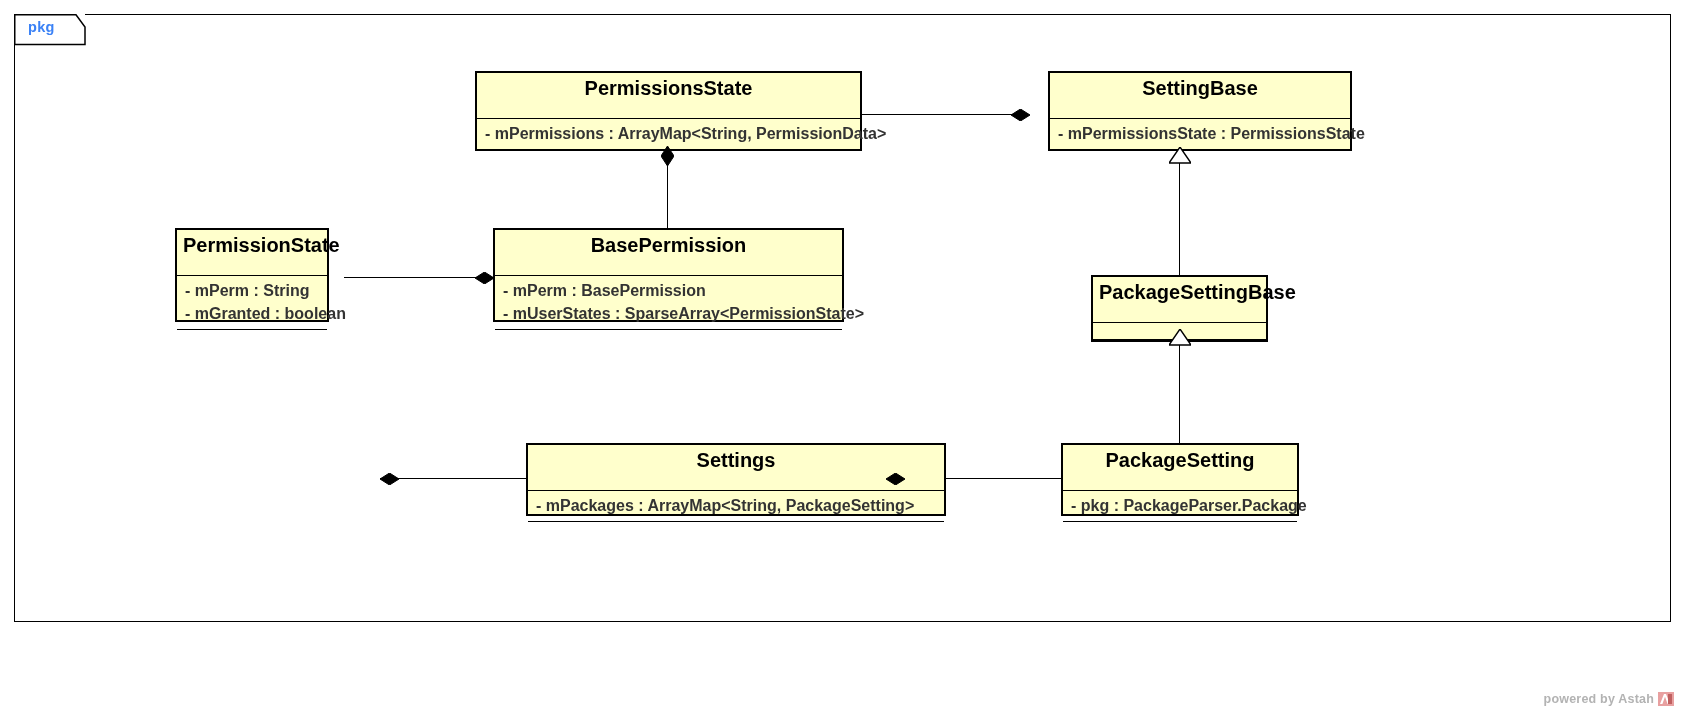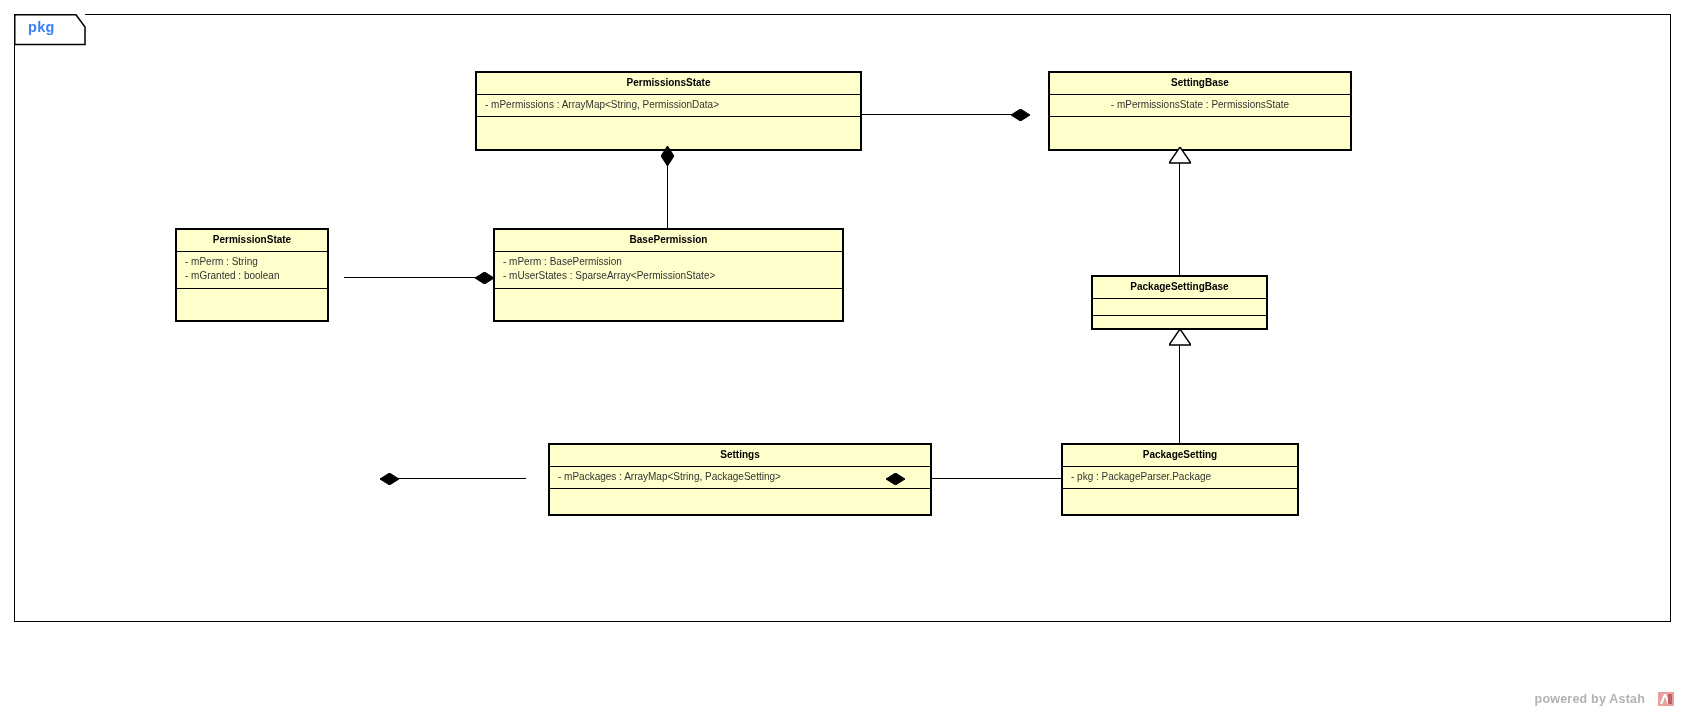--- a/index.html
+++ b/index.html
@@ -57,44 +57,45 @@
   
   .uml-class {
     position: absolute;
     box-sizing: border-box;
     background: #ffffcc;
     border: 2px solid #000;
     z-index: 5;
   }
   .uml-name {
     text-align: center;
-    font-size: 10px;
+    font-size: 20px;
     font-weight: bold;
     color: #000;
-    padding: 4px 6px 5px 6px;
+    padding: 4px 6px 18px 6px;
     border-bottom: 1.3px solid #000;
     line-height: 1.15;
     white-space: nowrap;
   }
   .uml-name.abstract {
     font-style: italic;
     text-align: left;
     padding-left: 10px;
   }
   .uml-attrs {
     border-bottom: 1.3px solid #000;
     padding: 3px 0 4px 0;
     min-height: 9px;
   }
   .uml-attr {
-    font-size: 10px;
+    font-size: 16px;
     color: #333;
     padding: 0 8px;
     line-height: 1.45;
     white-space: nowrap;
+    font-weight: bold;
   }
   .uml-attrs.centered .uml-attr { text-align: center; }
   .uml-ops {
     min-height: 13px;
     padding: 2px 0;
   }
 
   
   .edge {
     position: absolute;
@@ -120,21 +121,21 @@
   }
   .triangle svg { display: block; }
 
   
   #footer {
     position: absolute;
     right: 12px;
     bottom: 8px;
     display: flex;
     align-items: center;
-    gap: 13px;
+    gap: 4px;
   }
   #footer-text {
     font-size: 12.5px;
     font-weight: bold;
     color: #b3b3b3;
     letter-spacing: 0.2px;
   }
   #astah-logo {
     width: 16px;
     height: 14px;
@@ -237,28 +238,28 @@
 
   <div class="uml-class" style="left:493px; top:228px; width:351px; height:94px;">
     <div class="uml-name">BasePermission</div>
     <div class="uml-attrs">
       <div class="uml-attr">- mPerm : BasePermission</div>
       <div class="uml-attr">- mUserStates : SparseArray&lt;PermissionState&gt;</div>
     </div>
     <div class="uml-ops"></div>
   </div>
 
-  <div class="uml-class" style="left:1091px; top:275px; width:177px; height:55px;">
+  <div class="uml-class" style="left:1091px; top:275px; width:177px; height:67px;">
     <div class="uml-name">PackageSettingBase</div>
     <div class="uml-attrs"></div>
     <div class="uml-ops"></div>
   </div>
 
 
-  <div class="uml-class" style="left:548px; top:443px; width:384px; height:73px;">
+  <div class="uml-class" style="left:526px; top:443px; width:420px; height:73px;">
     <div class="uml-name">Settings</div>
     <div class="uml-attrs">
       <div class="uml-attr">- mPackages : ArrayMap&lt;String, PackageSetting&gt;</div>
     </div>
     <div class="uml-ops"></div>
   </div>
 
   <div class="uml-class" style="left:1061px; top:443px; width:238px; height:73px;">
     <div class="uml-name">PackageSetting</div>
     <div class="uml-attrs">

